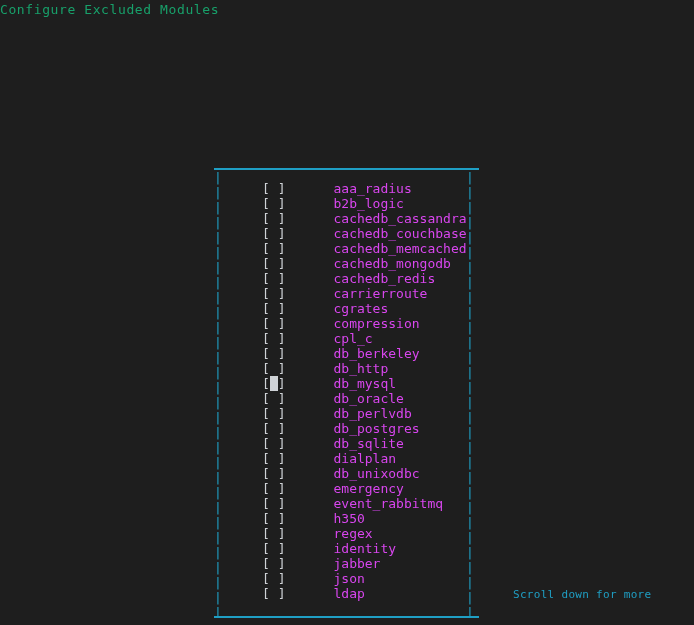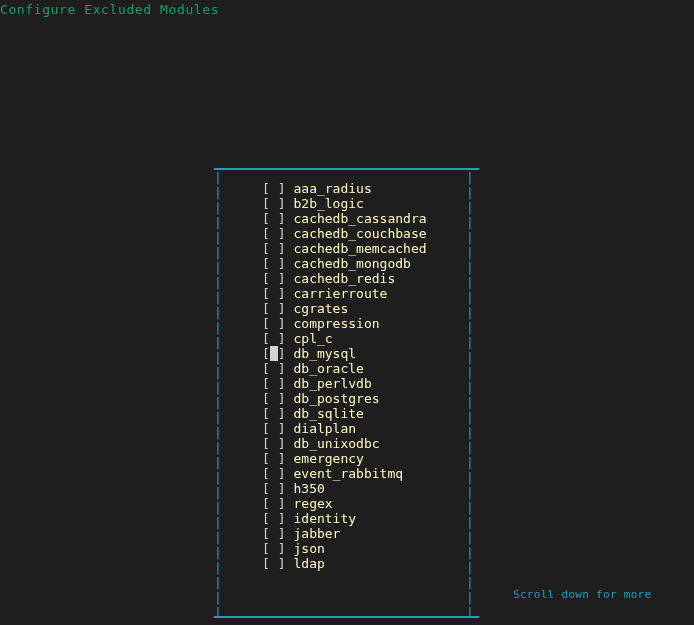--- a/index.html
+++ b/index.html
@@ -96,22 +96,23 @@
   .checkbox-mark {
     display: inline-block;
     width: 8px;
     text-align: center;
   }
   .module-row.is-cursor .checkbox-mark {
     background: #cfd2d6;
     color: #1e1e1e;
   }
   .module-label {
-    color: #fef9c3;
+    color: #d946ef;
     white-space: pre;
+    margin-left: 40px;
   }
 
   
   #scroll-hint {
     position: absolute;
     left: 513px;
     top: 587px;
     color: #1f9fc4;
     font-size: 11px;
     line-height: 15px;
@@ -139,20 +140,22 @@
       <div class="module-row"><span class="module-checkbox"><span>[</span><span class="checkbox-mark"> </span><span>]</span></span><span class="module-label"> b2b_logic</span></div>
       <div class="module-row"><span class="module-checkbox"><span>[</span><span class="checkbox-mark"> </span><span>]</span></span><span class="module-label"> cachedb_cassandra</span></div>
       <div class="module-row"><span class="module-checkbox"><span>[</span><span class="checkbox-mark"> </span><span>]</span></span><span class="module-label"> cachedb_couchbase</span></div>
       <div class="module-row"><span class="module-checkbox"><span>[</span><span class="checkbox-mark"> </span><span>]</span></span><span class="module-label"> cachedb_memcached</span></div>
       <div class="module-row"><span class="module-checkbox"><span>[</span><span class="checkbox-mark"> </span><span>]</span></span><span class="module-label"> cachedb_mongodb</span></div>
       <div class="module-row"><span class="module-checkbox"><span>[</span><span class="checkbox-mark"> </span><span>]</span></span><span class="module-label"> cachedb_redis</span></div>
       <div class="module-row"><span class="module-checkbox"><span>[</span><span class="checkbox-mark"> </span><span>]</span></span><span class="module-label"> carrierroute</span></div>
       <div class="module-row"><span class="module-checkbox"><span>[</span><span class="checkbox-mark"> </span><span>]</span></span><span class="module-label"> cgrates</span></div>
       <div class="module-row"><span class="module-checkbox"><span>[</span><span class="checkbox-mark"> </span><span>]</span></span><span class="module-label"> compression</span></div>
       <div class="module-row"><span class="module-checkbox"><span>[</span><span class="checkbox-mark"> </span><span>]</span></span><span class="module-label"> cpl_c</span></div>
+      <div class="module-row"><span class="module-checkbox"><span>[</span><span class="checkbox-mark"> </span><span>]</span></span><span class="module-label"> db_berkeley</span></div>
+      <div class="module-row"><span class="module-checkbox"><span>[</span><span class="checkbox-mark"> </span><span>]</span></span><span class="module-label"> db_http</span></div>
       <div class="module-row is-cursor"><span class="module-checkbox"><span>[</span><span class="checkbox-mark"> </span><span>]</span></span><span class="module-label"> db_mysql</span></div>
       <div class="module-row"><span class="module-checkbox"><span>[</span><span class="checkbox-mark"> </span><span>]</span></span><span class="module-label"> db_oracle</span></div>
       <div class="module-row"><span class="module-checkbox"><span>[</span><span class="checkbox-mark"> </span><span>]</span></span><span class="module-label"> db_perlvdb</span></div>
       <div class="module-row"><span class="module-checkbox"><span>[</span><span class="checkbox-mark"> </span><span>]</span></span><span class="module-label"> db_postgres</span></div>
       <div class="module-row"><span class="module-checkbox"><span>[</span><span class="checkbox-mark"> </span><span>]</span></span><span class="module-label"> db_sqlite</span></div>
       <div class="module-row"><span class="module-checkbox"><span>[</span><span class="checkbox-mark"> </span><span>]</span></span><span class="module-label"> dialplan</span></div>
       <div class="module-row"><span class="module-checkbox"><span>[</span><span class="checkbox-mark"> </span><span>]</span></span><span class="module-label"> db_unixodbc</span></div>
       <div class="module-row"><span class="module-checkbox"><span>[</span><span class="checkbox-mark"> </span><span>]</span></span><span class="module-label"> emergency</span></div>
       <div class="module-row"><span class="module-checkbox"><span>[</span><span class="checkbox-mark"> </span><span>]</span></span><span class="module-label"> event_rabbitmq</span></div>
       <div class="module-row"><span class="module-checkbox"><span>[</span><span class="checkbox-mark"> </span><span>]</span></span><span class="module-label"> h350</span></div>

